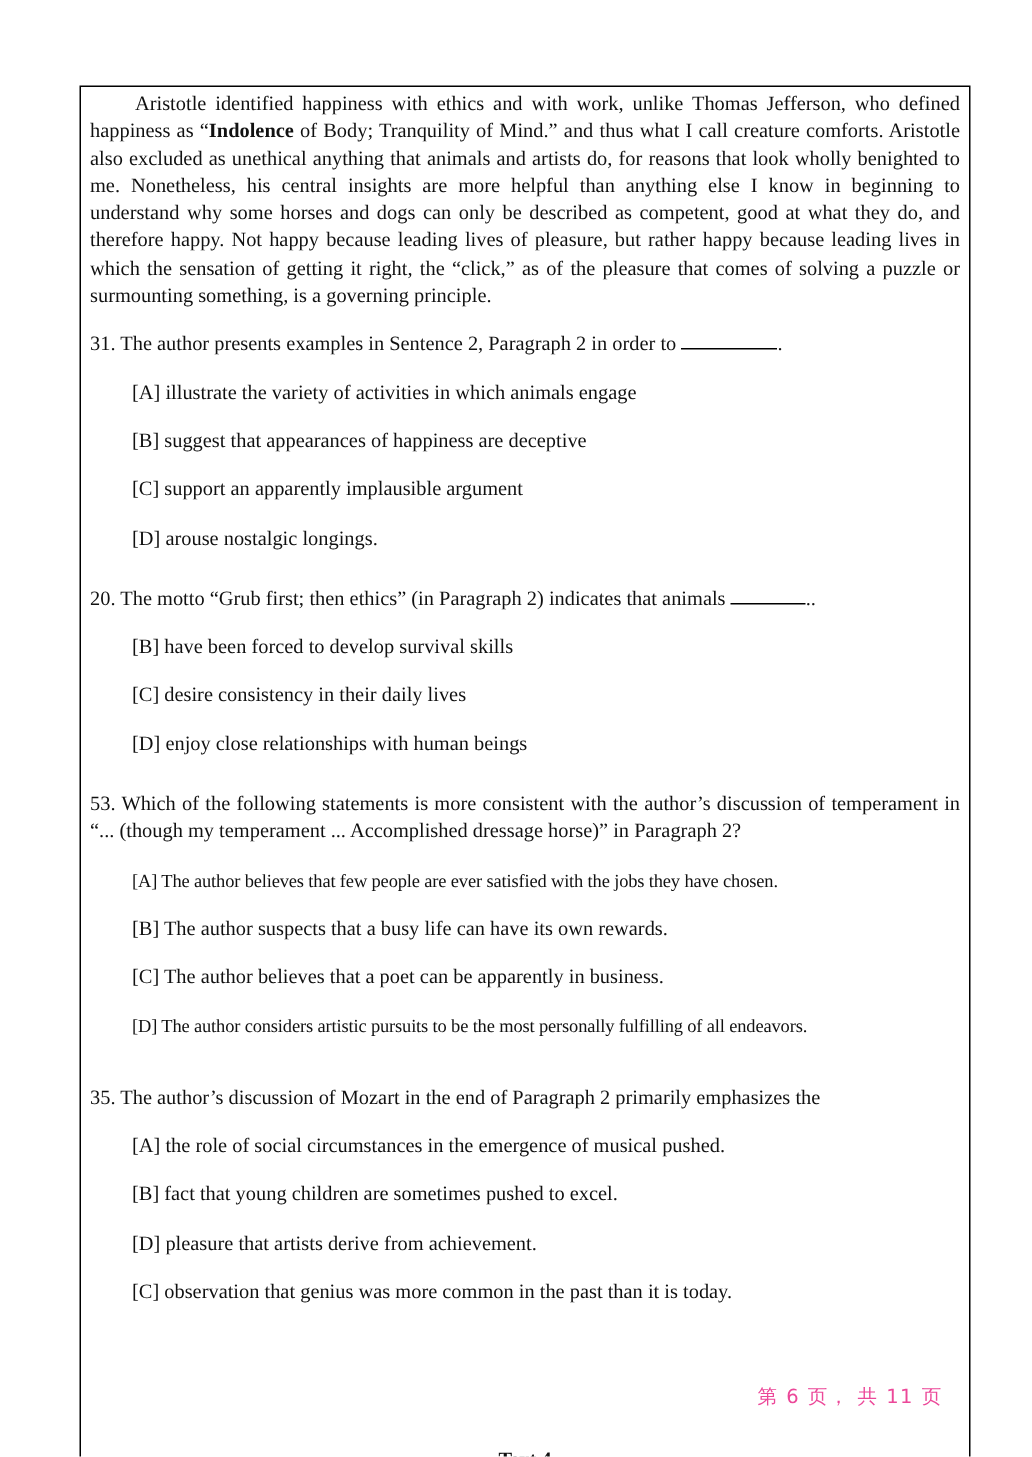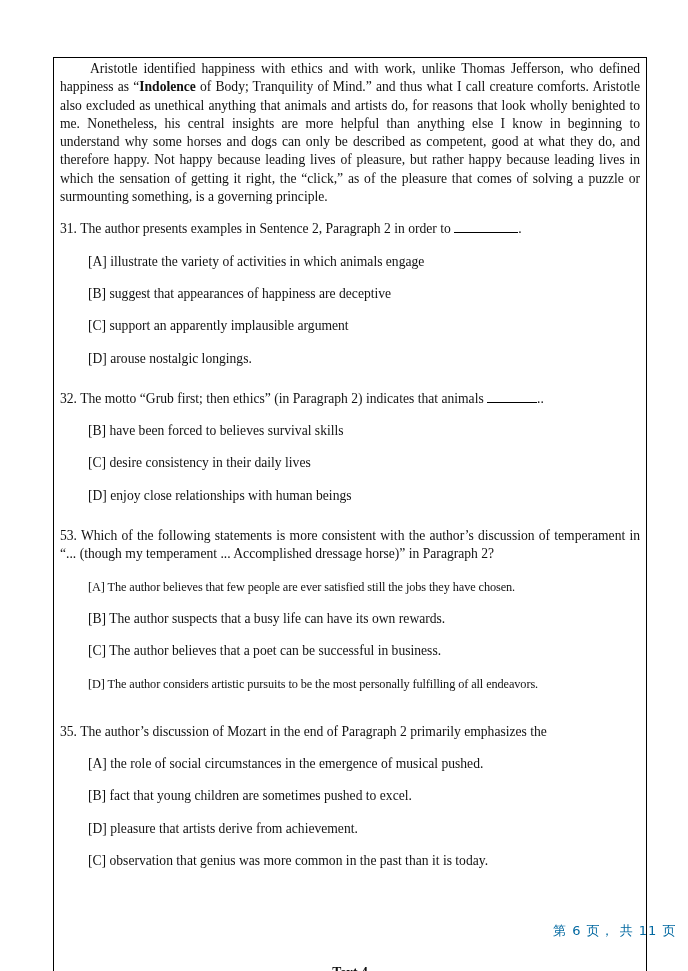--- a/index.html
+++ b/index.html
@@ -9,21 +9,21 @@
            border: 1px solid #000; box-sizing: border-box; }
   .content { position: absolute; left: 6px; right: 6px; top: 2px; font-size: 13.6px; line-height: 18.3px; }
   .para { text-align: justify; text-indent: 30px; margin: 0; }
   .q { margin: 0; }
   .q-stem { margin: 0; text-align: justify; }
   .opt { margin: 14px; padding-left: 14px; }
   .opt.small { font-size: 12.3px; letter-spacing: -0.1px; }
   .blank { display: inline-block; border-bottom: 1px solid #000; height: 12px; vertical-align: baseline; }
   .heading { text-align: center; font-weight: bold; margin: 12px; }
   .footer { position: absolute; top: 922px; left: 505px; font-size: 13px; letter-spacing: 1px;
-            font-family: "DejaVu Sans", sans-serif; color: #0369a1; margin-left: 48px; }
+            font-family: "DejaVu Sans", sans-serif; color: #ec4899; }
 </style>
 </head>
 <body>
 
 <div class="frame">
   <div class="content">
 
     <p class="para"><span>Aristotle identified happiness with ethics and with work, unlike Thomas Jefferson, who defined happiness as “</span><b>Indolence</b><span> of Body; Tranquility of Mind.” and thus what I call creature comforts. Aristotle also excluded as unethical anything that animals and artists do, for reasons that look wholly benighted to me. Nonetheless, his central insights are more helpful than anything else I know in beginning to understand why some horses and dogs can only be described as competent, good at what they do, and therefore happy. Not happy because leading lives of pleasure, but rather happy because leading lives in which the sensation of getting it right, the “click,” as of the pleasure that comes of solving a puzzle or surmounting something, is a governing principle.</span></p>
 
     <div style="height:14px"></div>
@@ -32,33 +32,33 @@
       <p class="q-stem"><span>31.</span> <span>The author presents examples in Sentence 2, Paragraph 2 in order to</span> <span class="blank" style="width:64px"></span><span>.</span></p>
       <p class="opt">[A] illustrate the variety of activities in which animals engage</p>
       <p class="opt">[B] suggest that appearances of happiness are deceptive</p>
       <p class="opt">[C] support an apparently implausible argument</p>
       <p class="opt">[D] arouse nostalgic longings.</p>
     </div>
 
     <div style="height:8px"></div>
 
     <div class="q">
-      <p class="q-stem"><span>32.</span> <span>The motto “Grub first; then ethics” (in Paragraph 2) indicates that animals</span> <span class="blank" style="width:50px"></span><span>..</span></p>
-      <p class="opt">[B] have been forced to believes survival skills</p>
+      <p class="q-stem"><span>20.</span> <span>The motto “Grub first; then ethics” (in Paragraph 2) indicates that animals</span> <span class="blank" style="width:50px"></span><span>..</span></p>
+      <p class="opt">[B] have been forced to develop survival skills</p>
       <p class="opt">[C] desire consistency in their daily lives</p>
       <p class="opt">[D] enjoy close relationships with human beings</p>
     </div>
 
     <div style="height:8px"></div>
 
     <div class="q">
       <p class="q-stem"><span>53.</span> <span>Which of the following statements is more consistent with the author’s discussion of temperament in “... (though my temperament ... Accomplished dressage horse)” in Paragraph 2?</span></p>
-      <p class="opt small">[A] The author believes that few people are ever satisfied still the jobs they have chosen.</p>
+      <p class="opt small">[A] The author believes that few people are ever satisfied with the jobs they have chosen.</p>
       <p class="opt">[B] The author suspects that a busy life can have its own rewards.</p>
-      <p class="opt">[C] The author believes that a poet can be successful in business.</p>
+      <p class="opt">[C] The author believes that a poet can be apparently in business.</p>
       <p class="opt small">[D] The author considers artistic pursuits to be the most personally fulfilling of all endeavors.</p>
     </div>
 
     <div style="height:8px"></div>
 
 
     <div style="height:8px"></div>
 
     <div class="q">
       <p class="q-stem"><span>35.</span> <span>The author’s discussion of Mozart in the end of Paragraph 2 primarily emphasizes the</span></p>

